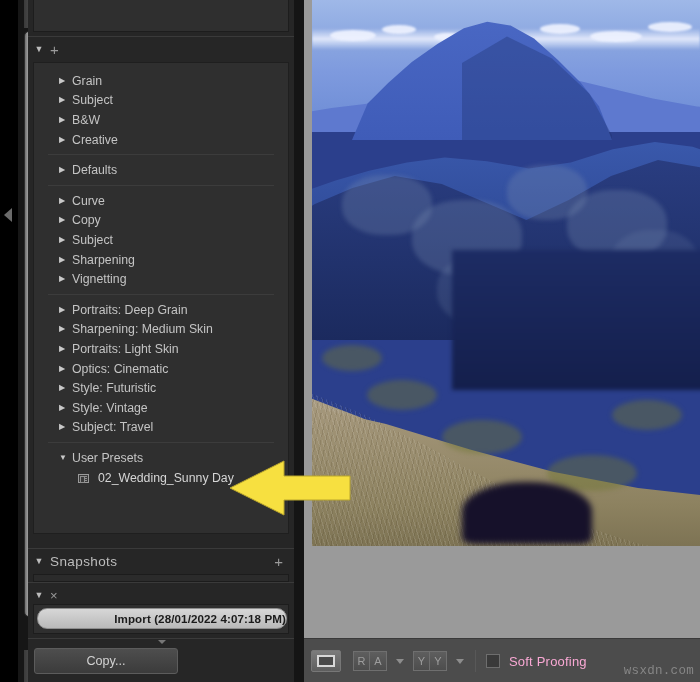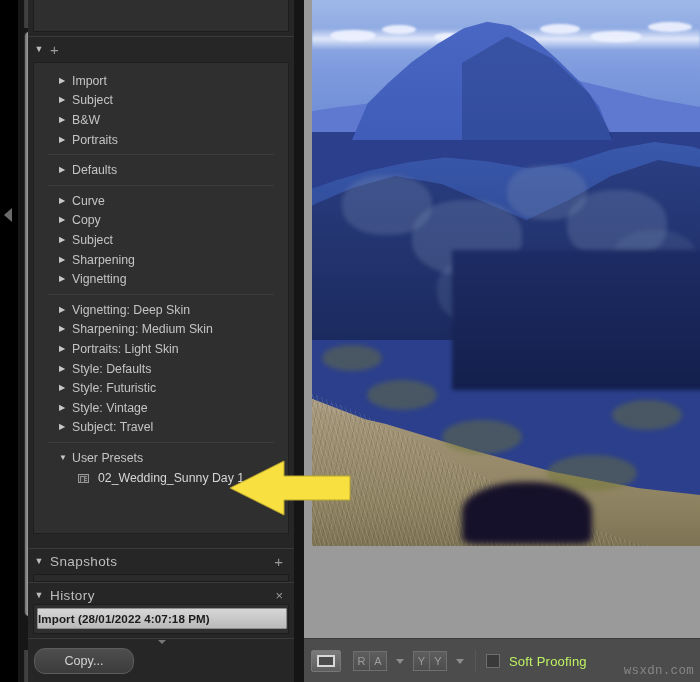--- a/index.html
+++ b/index.html
@@ -88,36 +88,36 @@
   
   #snap-strip{ position:absolute; left:5px; top:574px; width:256px; height:8px;
      background:#2b2b2b; border:1px solid #1c1c1c; }
 
   
   #hist-body{ position:absolute; left:5px; top:604px; width:256px; height:30px;
      background:#2f2f2f; border:1px solid #1d1d1d; }
   #hist-row{
     position:absolute; left:3px; top:3px; width:250px; height:21px;
     background:linear-gradient(180deg,#d7d7d7,#b9b9b9);
-    border:1px solid #8e8e8e; border-radius:1px;
-    display:flex; align-items:center; justify-content:flex-start;
+    border:1px solid #8e8e8e; border-radius:10px;
+    display:flex; align-items:center; justify-content:flex-end;
   }
   #hist-row span{ color:#1b1b1b; font-size:11.6px; font-weight:bold; letter-spacing:.1px;}
 
   
   #cp-bar{
     position:absolute; left:28px; top:638px; width:266px; height:44px;
     background:#262626; border-top:1px solid #3b3b3b;
   }
   #cp-caret{ position:absolute; left:130px; top:1px; width:0;height:0;
      border-left:4px solid transparent;border-right:4px solid transparent;border-top:4px solid #777; }
   .cpbtn{
-    position:absolute; top:9px; height:26px; width:100px;
+    position:absolute; top:9px; height:26px; width:144px;
     background:linear-gradient(180deg,#4e4e4e,#3b3b3b);
-    border:1px solid #5c5c5c; border-radius:11px;
+    border:1px solid #5c5c5c; border-radius:3px;
     display:flex;align-items:center;justify-content:center;
     color:#d2d2d2; font-size:12.6px;
   }
   #btn-copy{ left:6px; }
   #btn-paste{ left:134px; }
 
   
   #right-gap{ position:absolute; left:294px; top:0; width:10px; height:682px; background:#151515; }
   #content{
     position:absolute; left:304px; top:0; width:396px; height:682px; background:#9a9a9a;
@@ -187,21 +187,21 @@
     width:17px;height:20px;border:1px solid #6f6f6f;
     background:linear-gradient(180deg,#5e5e5e,#4d4d4d);
     color:#9d9d9d; font-size:11px; display:flex;align-items:center;justify-content:center;
     font-family:"Liberation Sans", sans-serif;
   }
   .tb-cell+.tb-cell{ border-left:none; }
   .tb-caret{ width:0;height:0;border-left:4px solid transparent;border-right:4px solid transparent;
      border-top:5px solid #8d8d8d; margin:0 9px 0 5px; }
   .tb-divider{ width:1px;height:22px;background:#3f3f3f; margin:0 10px 0 2px; border-right:1px solid #585858;}
   .tb-check{ width:14px;height:14px;background:#3a3a3a;border:1px solid #6e6e6e; margin-right:9px;}
-  .tb-label{ color:#bef264; font-size:13px; letter-spacing:.2px; }
+  .tb-label{ color:#f9a8d4; font-size:13px; letter-spacing:.2px; }
   #watermark{
     position:absolute; right:6px; bottom:4px; color:#868686; font-size:12.5px;
     font-family:"Liberation Mono", monospace; letter-spacing:.3px;
   }
 
   
   #arrow{
     position:absolute; left:228px; top:459px; width:124px; height:58px;
   }
   #arrow svg{ display:block; }
@@ -225,33 +225,33 @@
       <div class="tw">▼</div>
       <div class="pact">+</div>
     </div>
 
     <div id="presets-body">
       <div style="height:8px"></div>
 
       <div class="grp">
         <div class="prow">
           <span class="tri">▶</span>
-          <span>Import</span>
+          <span>Grain</span>
         </div>
         <div class="prow">
           <span class="tri">▶</span>
           <span>Subject</span>
         </div>
         <div class="prow">
           <span class="tri">▶</span>
           <span>B&amp;W</span>
         </div>
         <div class="prow">
           <span class="tri">▶</span>
-          <span>Portraits</span>
+          <span>Creative</span>
         </div>
       </div>
 
       <div class="sep"></div>
 
       <div class="grp">
         <div class="prow">
           <span class="tri">▶</span>
           <span>Defaults</span>
         </div>
@@ -280,33 +280,33 @@
           <span class="tri">▶</span>
           <span>Vignetting</span>
         </div>
       </div>
 
       <div class="sep"></div>
 
       <div class="grp">
         <div class="prow">
           <span class="tri">▶</span>
-          <span>Vignetting: Deep Skin</span>
+          <span>Portraits: Deep Grain</span>
         </div>
         <div class="prow">
           <span class="tri">▶</span>
           <span>Sharpening: Medium Skin</span>
         </div>
         <div class="prow">
           <span class="tri">▶</span>
           <span>Portraits: Light Skin</span>
         </div>
         <div class="prow">
           <span class="tri">▶</span>
-          <span>Style: Defaults</span>
+          <span>Optics: Cinematic</span>
         </div>
         <div class="prow">
           <span class="tri">▶</span>
           <span>Style: Futuristic</span>
         </div>
         <div class="prow">
           <span class="tri">▶</span>
           <span>Style: Vintage</span>
         </div>
         <div class="prow">
@@ -317,35 +317,34 @@
 
       <div class="sep"></div>
 
       <div class="grp">
         <div class="prow open">
           <span class="tri">▼</span>
           <span>User Presets</span>
         </div>
         <div class="userrow">
           <span class="pico"></span>
-          <span>02_Wedding_Sunny Day 1</span>
+          <span>02_Wedding_Sunny Day</span>
         </div>
       </div>
     </div>
 
     <div class="panel-header" style="top:548px;">
       <div class="tw">▼</div>
       <div class="ptitle">Snapshots</div>
       <div class="pact">+</div>
     </div>
     <div id="snap-strip"></div>
 
     <div class="panel-header" style="top:582px;">
       <div class="tw">▼</div>
-      <div class="ptitle">History</div>
       <div class="pact" style="font-size:13px;">×</div>
     </div>
     <div id="hist-body">
       <div id="hist-row">
         <span>Import (28/01/2022 4:07:18 PM)</span>
       </div>
     </div>
 
   </div>
 </div>

